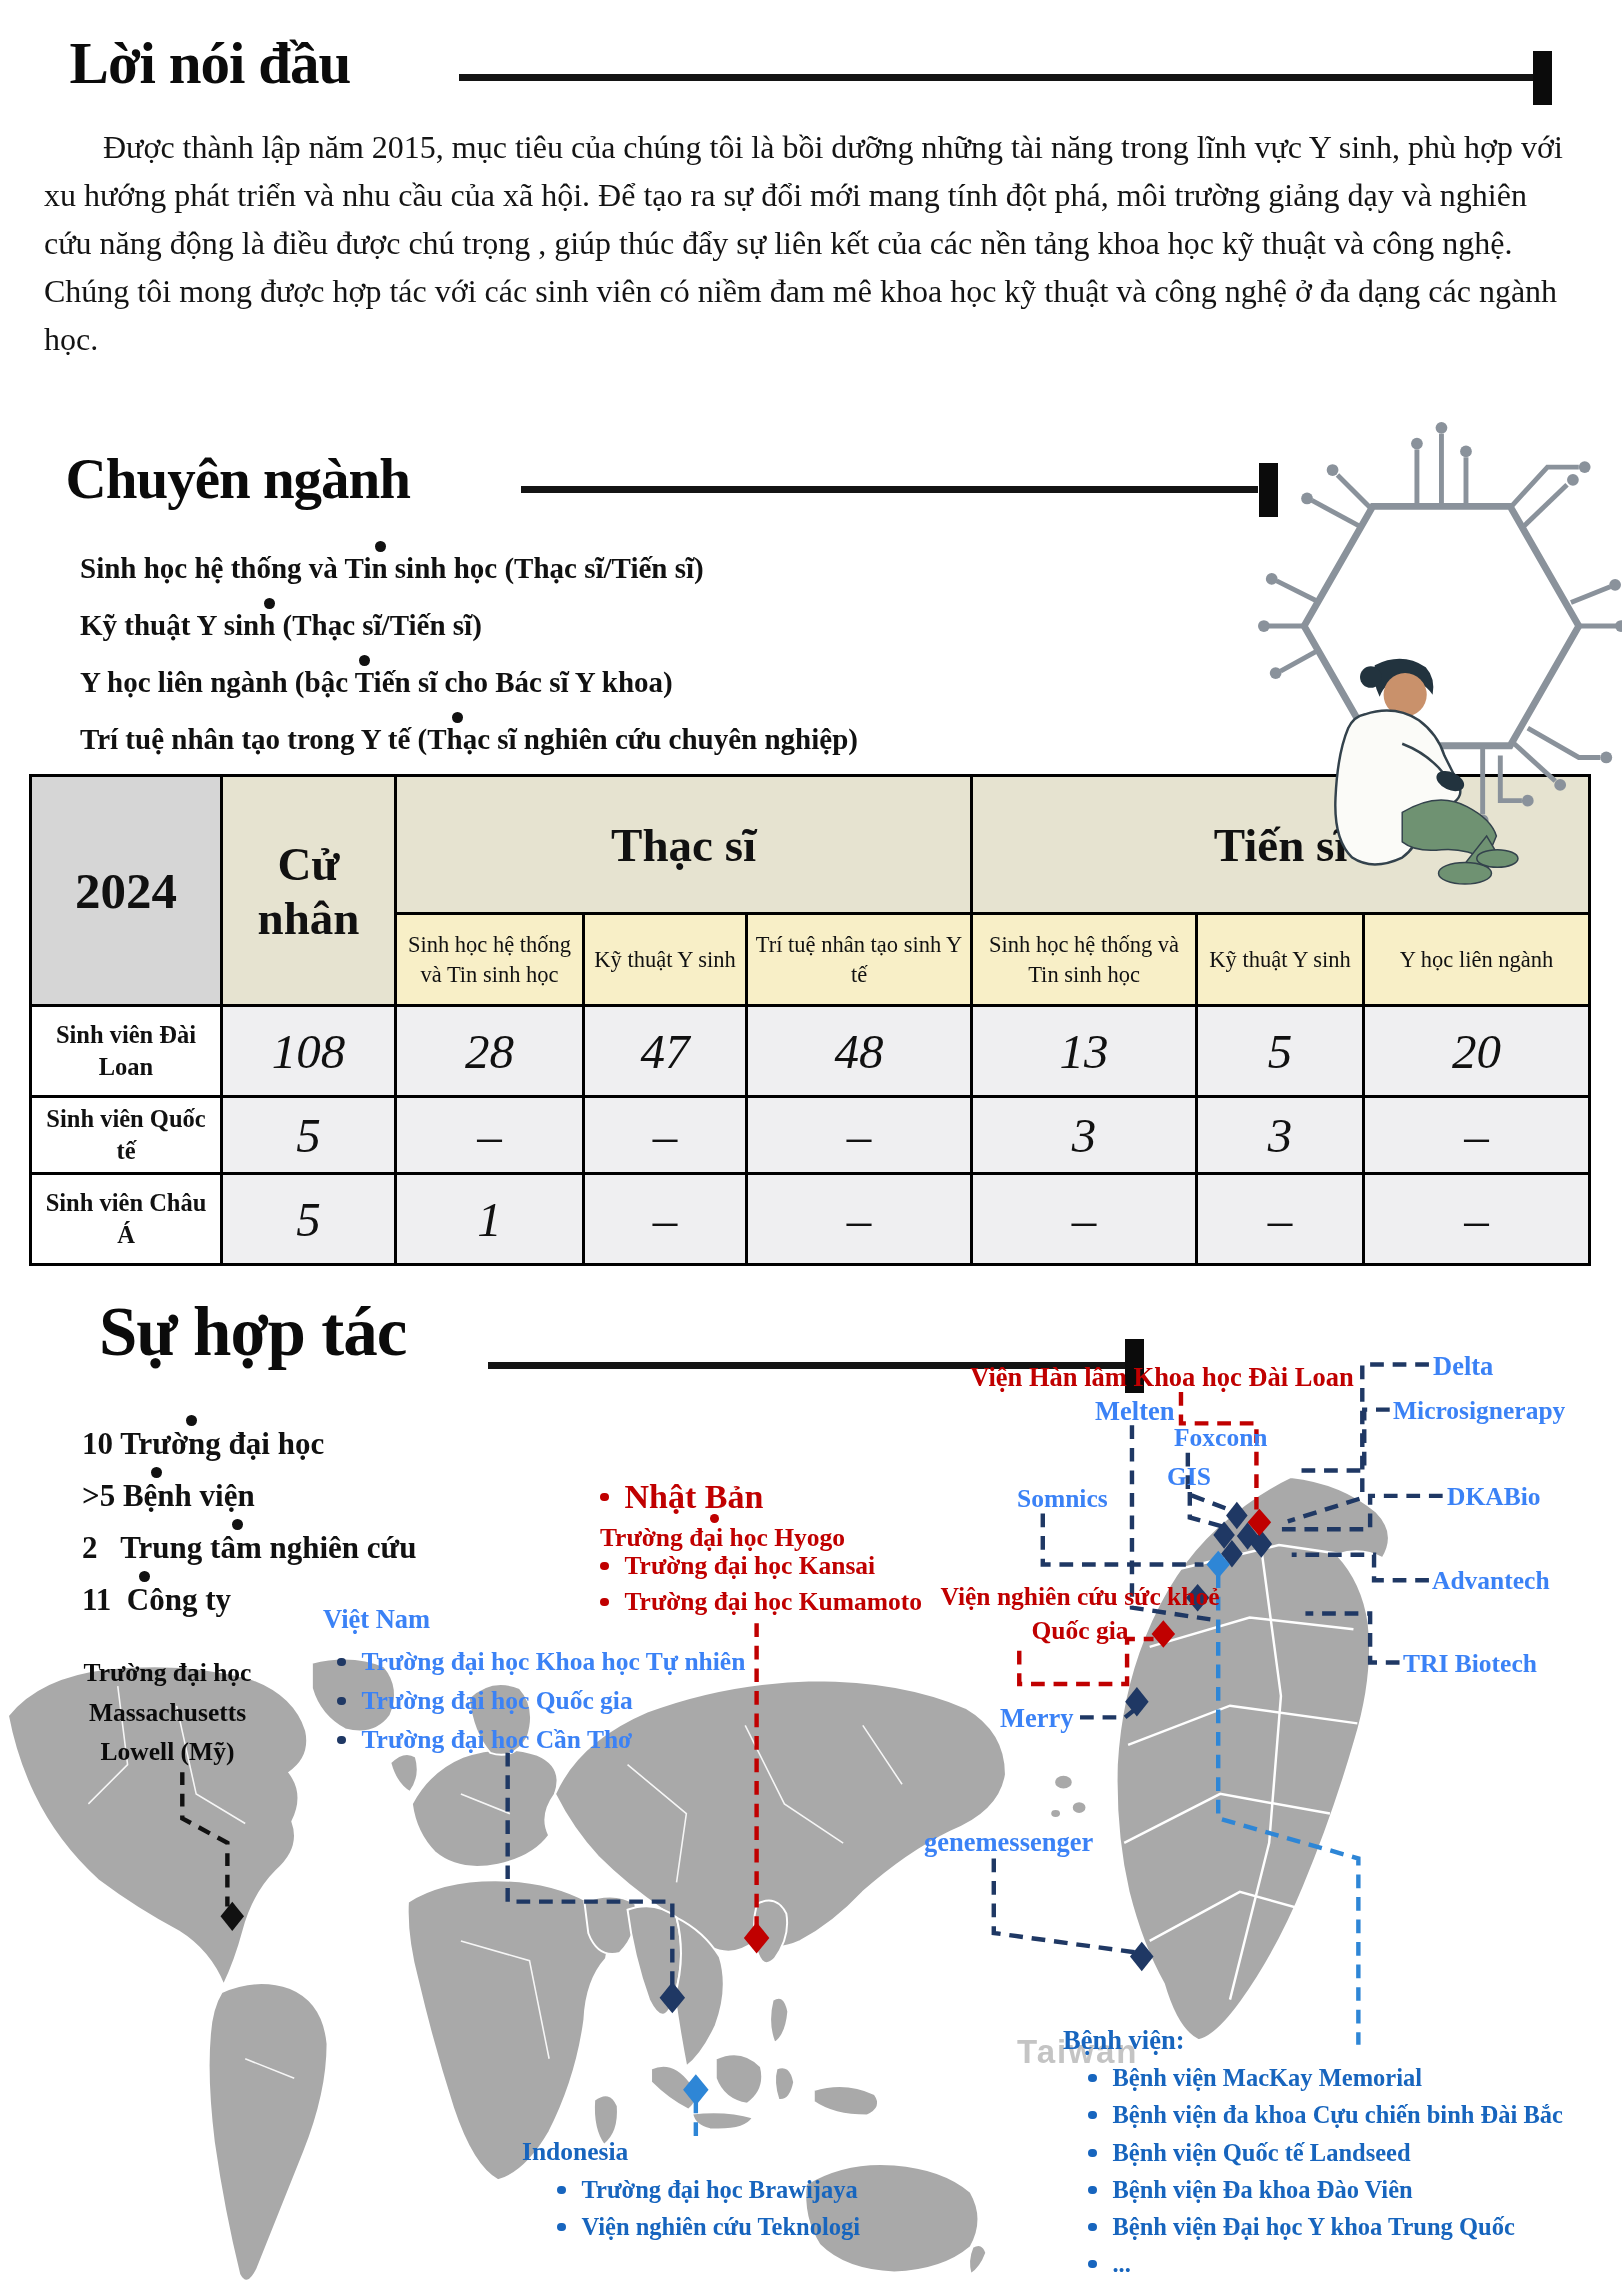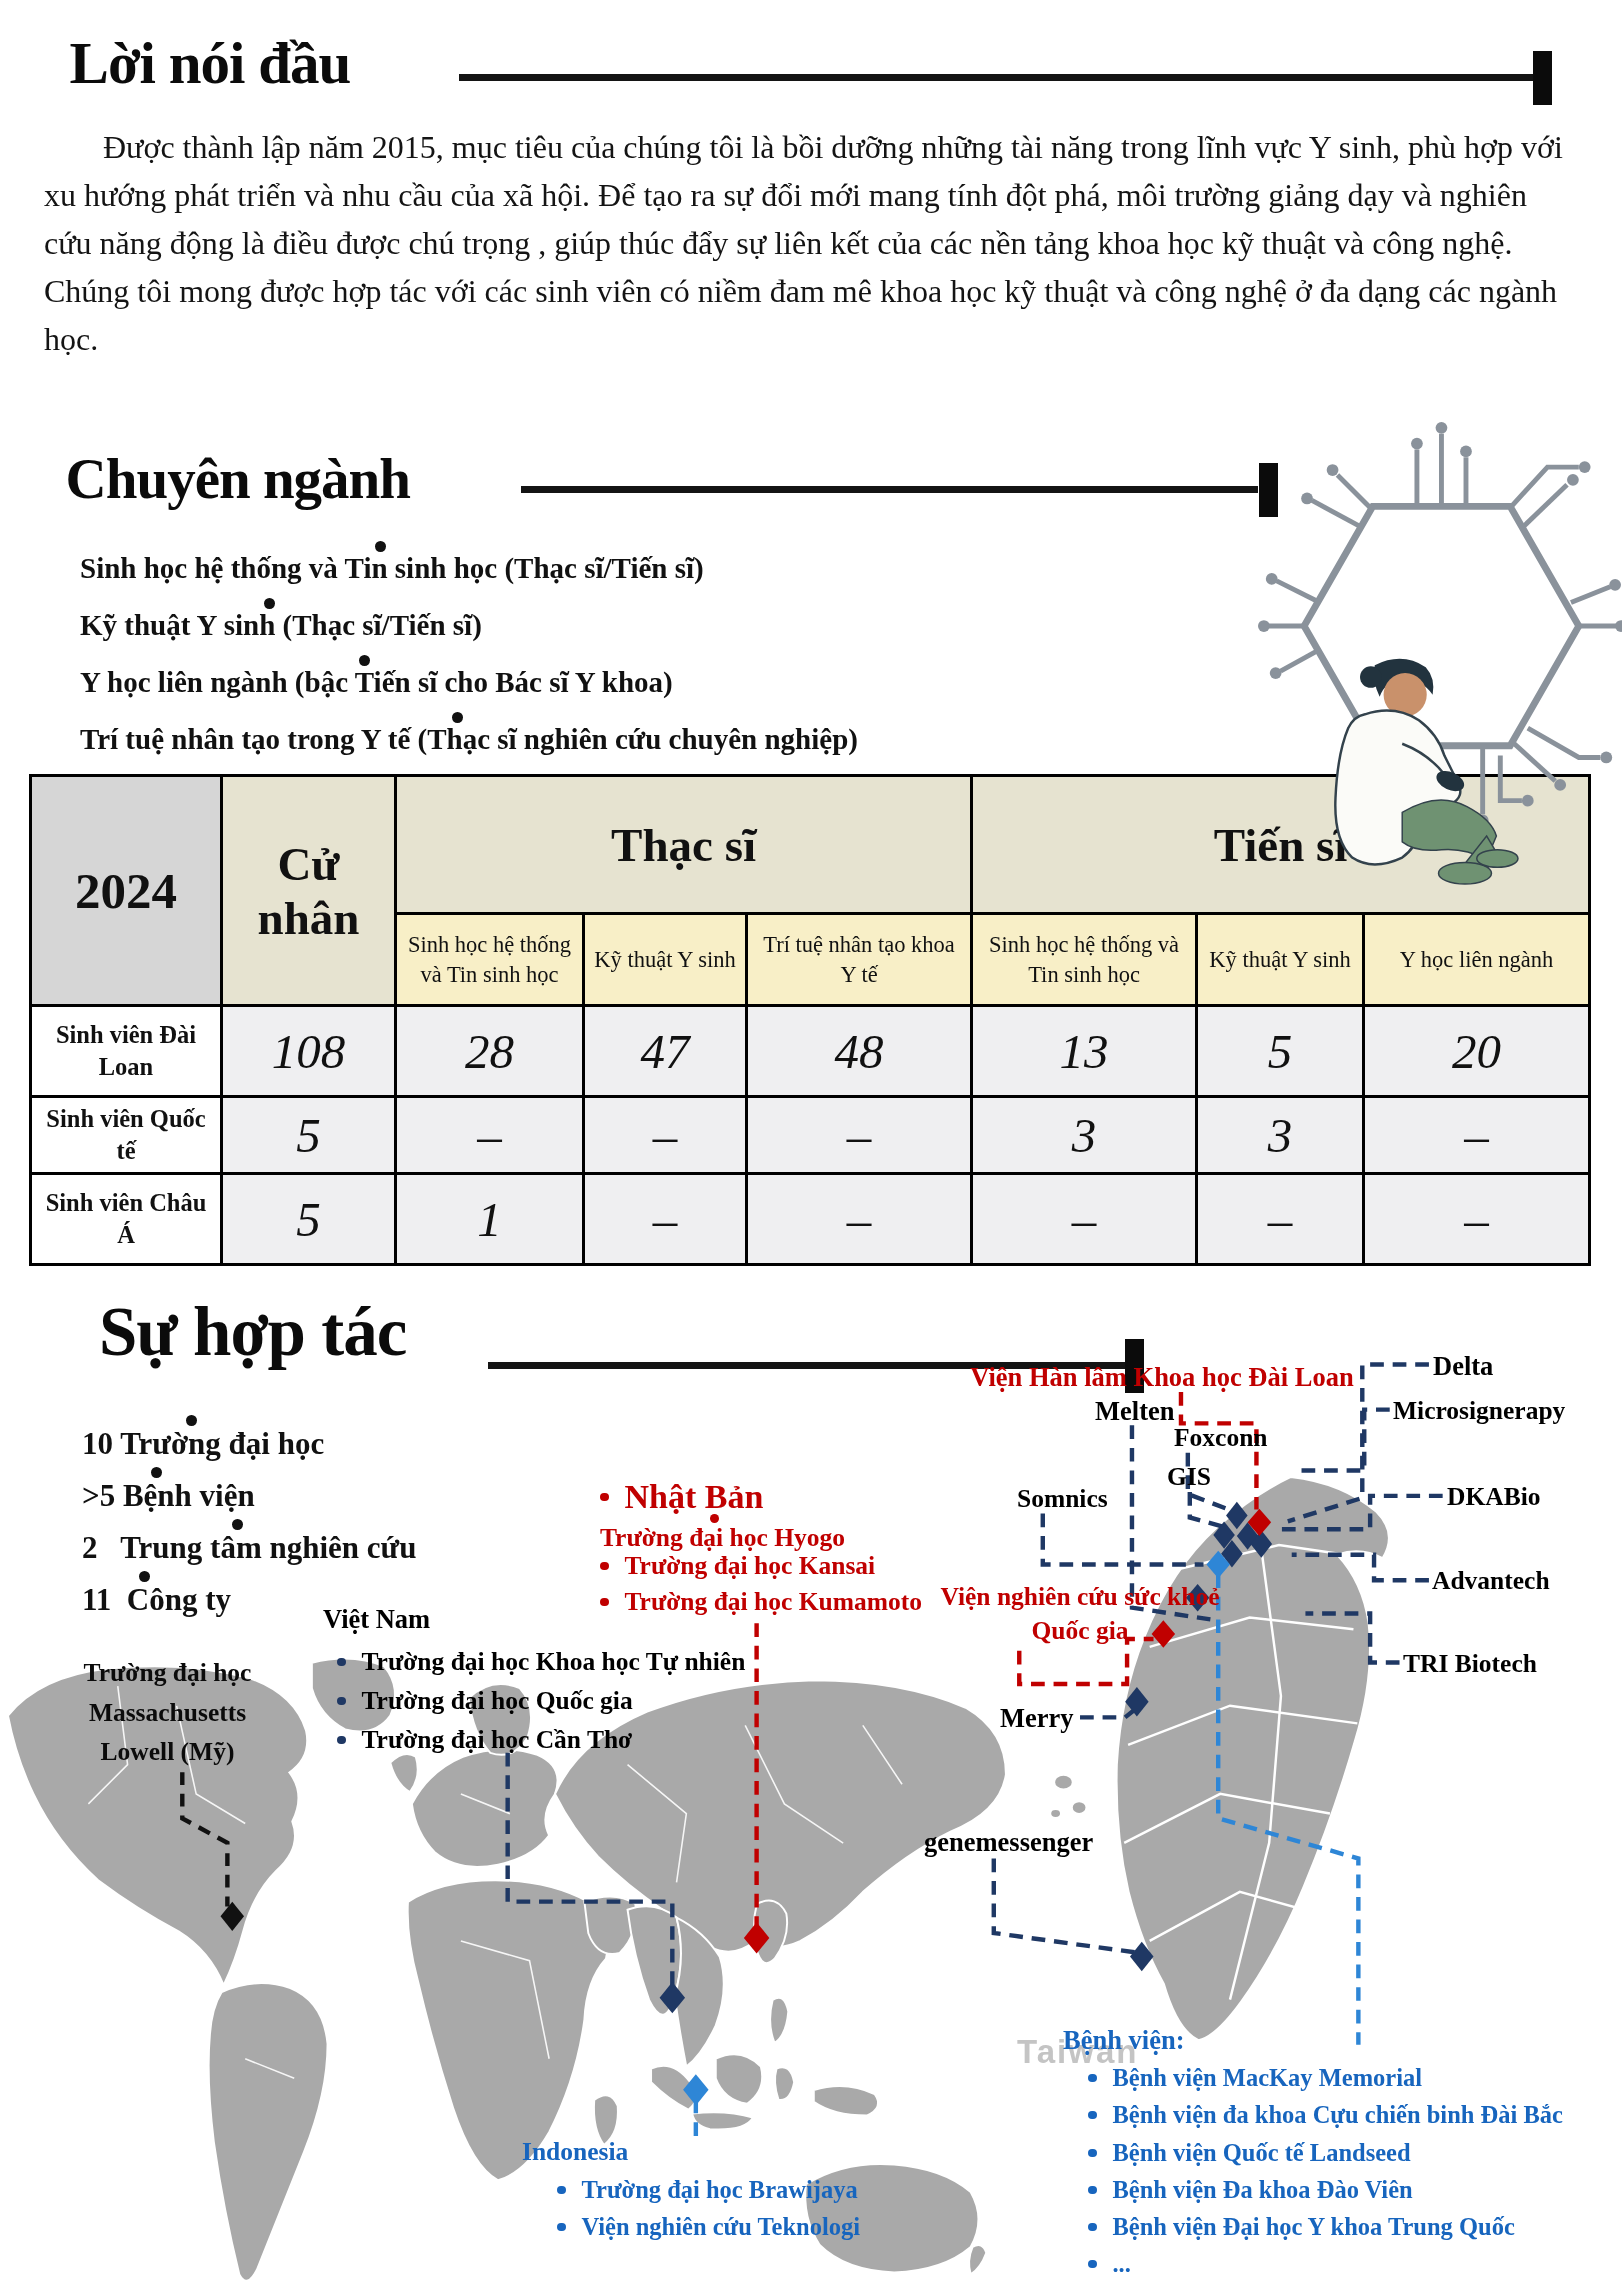--- a/index.html
+++ b/index.html
@@ -20,21 +20,21 @@
   
   table.stats{border-collapse:collapse;table-layout:fixed;width:1560px;}
   table.stats td{border:3.9px solid #000;text-align:center;vertical-align:middle;padding:0 5.9px;overflow:hidden;}
   .c-year{background:#D6D6D6;font-size:51px;font-weight:700;}
   .c-olive{background:#E6E3D0;font-size:47px;font-weight:700;}
   .c-sub{background:#F8EFC7;font-size:22.5px;line-height:1.3;font-weight:400;}
   .c-rowlabel{background:#ffffff;font-size:24.5px;font-weight:700;line-height:1.3;}
   .c-val{background:#EFEFF1;font-size:49px;font-weight:400;font-style:italic;}
   
   .lbl{position:absolute;font-weight:700;white-space:nowrap;z-index:6;}
-  .navy{color:#000000;}
+  .navy{color:#3b82f6;}
   .blue{color:#1765BE;}
   .redl{color:#C00000;}
   .lrow{position:absolute;display:flex;align-items:center;z-index:6;}
   .ldot{width:8.8px;height:8.8px;border-radius:50%;margin-right:15.7px;flex:0 0 auto;}
   .ldot.navy-d{background:#1F3864;}
   .ldot.blue-d{background:#1765BE;}
   .ldot.red-d{background:#C00000;}
   .ltext{font-weight:700;}
   .watermark{position:absolute;font-family:"Liberation Sans","DejaVu Sans",sans-serif;
              font-weight:700;font-size:33px;color:#C4C4C4;z-index:2;letter-spacing:2px;}
@@ -135,21 +135,21 @@
   <tbody>
       <tr style="height:138px;">
     <td class="c-year" rowspan="2">2024</td>
     <td class="c-olive" rowspan="2">Cử nhân</td>
     <td class="c-olive" colspan="3">Thạc sĩ</td>
     <td class="c-olive" colspan="3">Tiến sĩ</td>
   </tr>
   <tr style="height:92px;">
     <td class="c-sub">Sinh học hệ thống và Tin sinh học</td>
     <td class="c-sub">Kỹ thuật Y sinh</td>
-    <td class="c-sub">Trí tuệ nhân tạo khoa Y tế</td>
+    <td class="c-sub">Trí tuệ nhân tạo sinh Y tế</td>
     <td class="c-sub">Sinh học hệ thống và Tin sinh học</td>
     <td class="c-sub">Kỹ thuật Y sinh</td>
     <td class="c-sub">Y học liên ngành</td>
   </tr>
   <tr style="height:91px;">
     <td class="c-rowlabel">Sinh viên Đài Loan</td>
     <td class="c-val">108</td>
     <td class="c-val">28</td>
     <td class="c-val">47</td>
     <td class="c-val">48</td>

